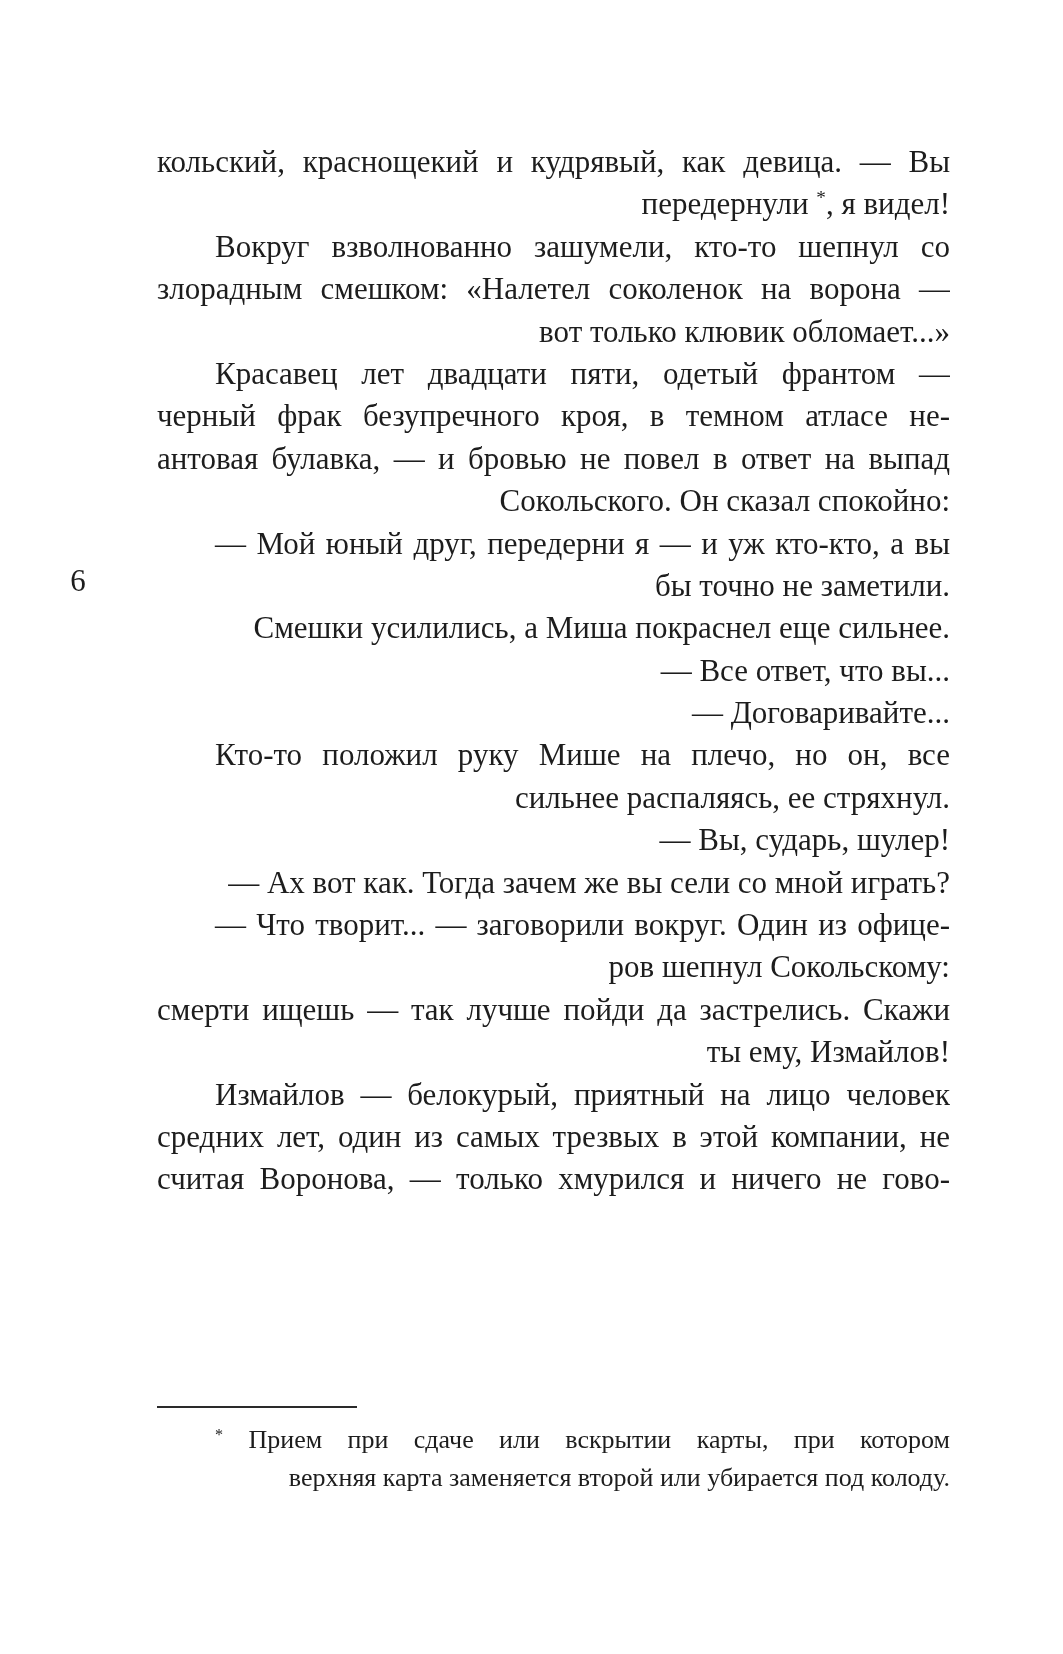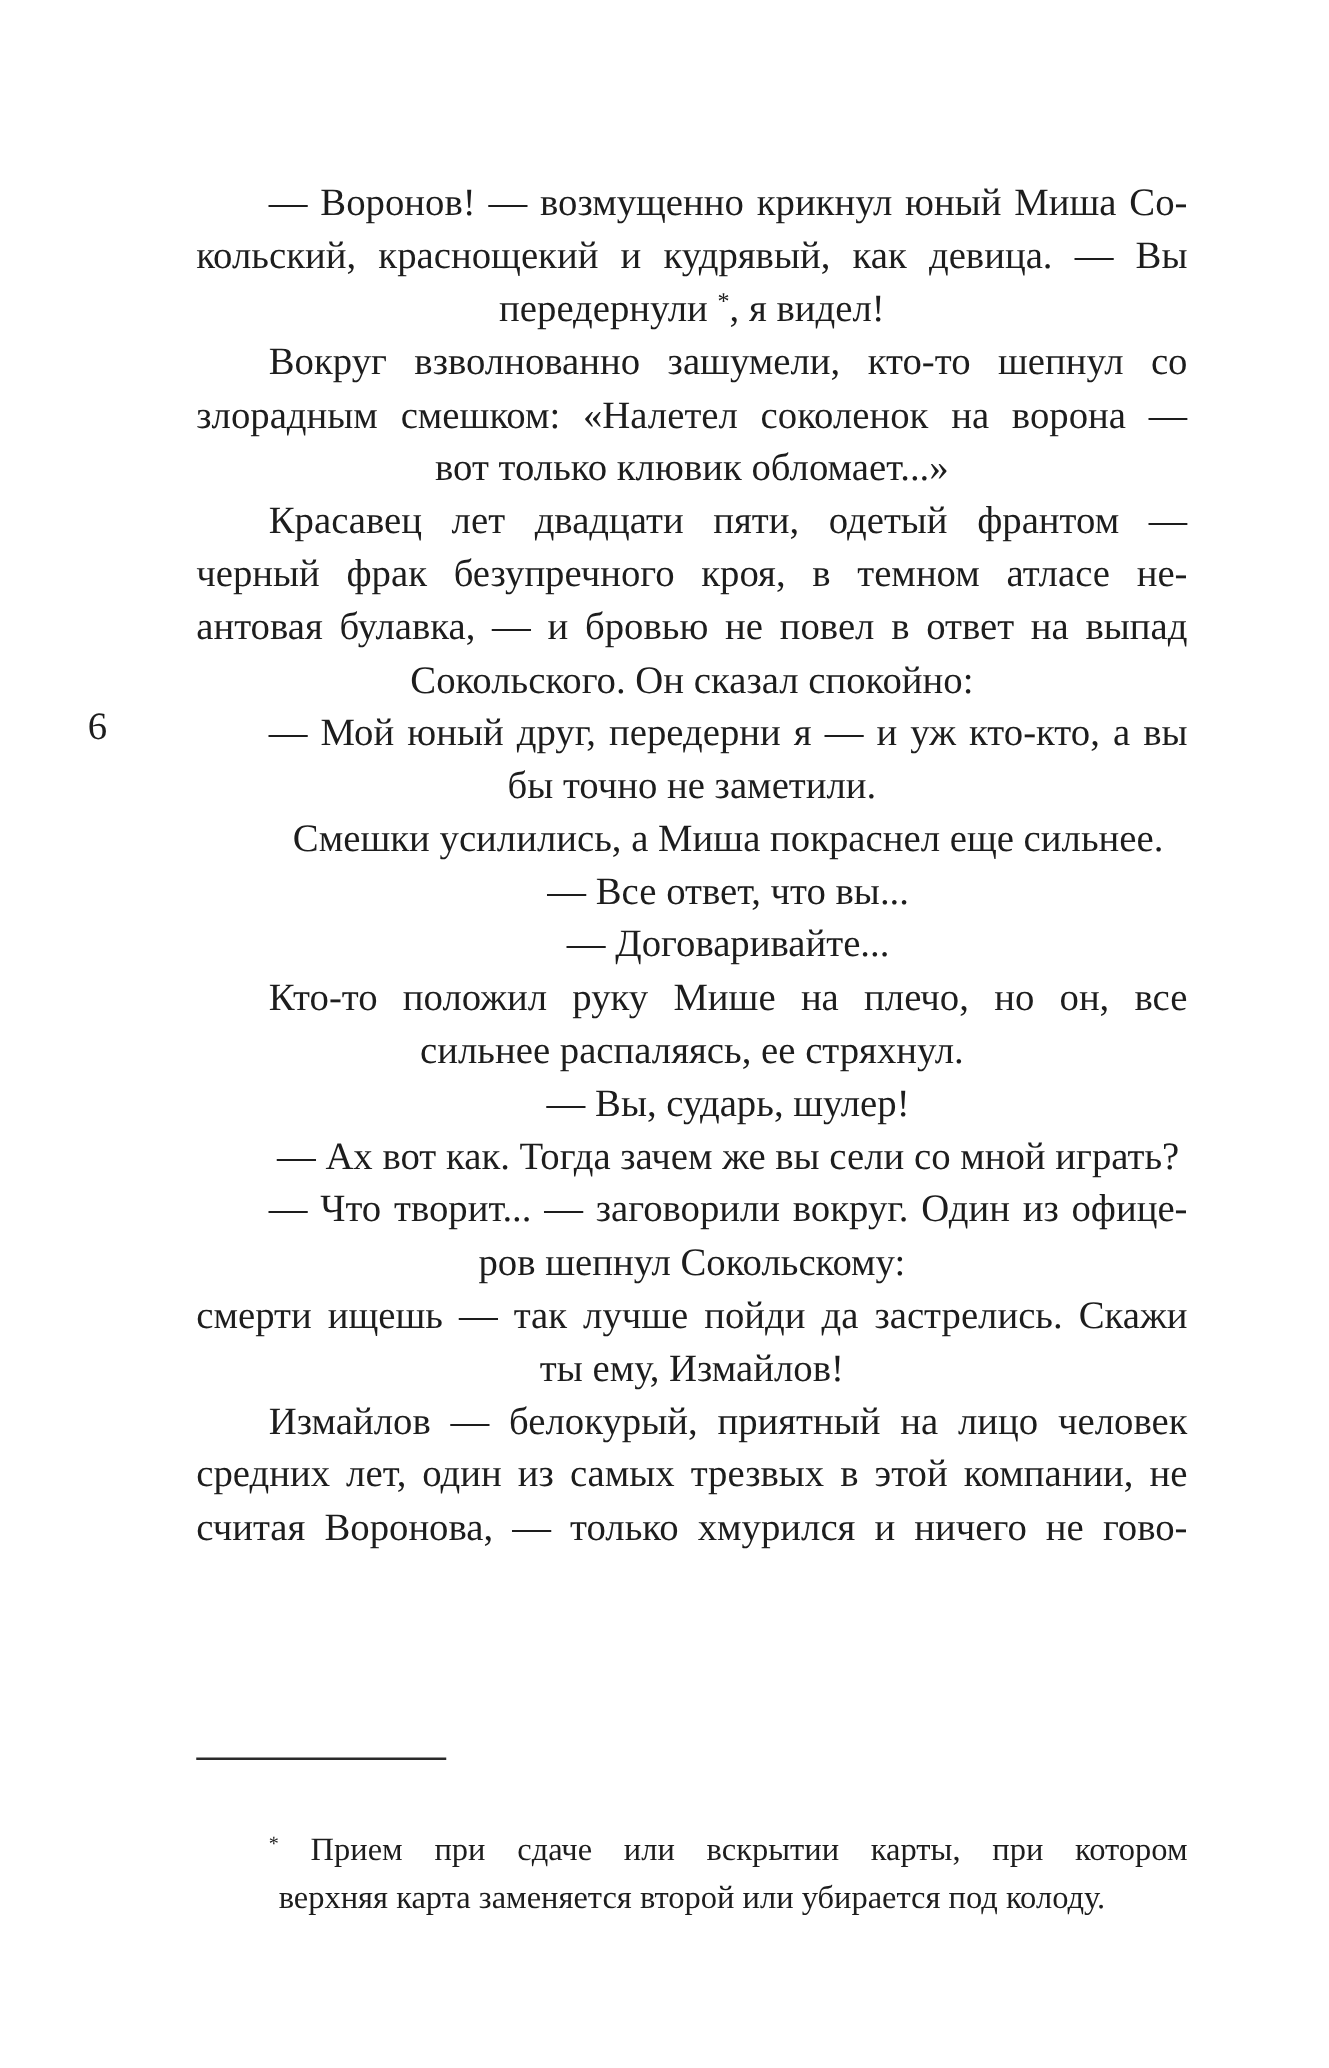--- a/index.html
+++ b/index.html
@@ -31,21 +31,21 @@
     position: absolute;
     left: 157px;
     top: 141px;
     width: 793px;
     font-size: 31px;
   }
   .line {
     height: 42.4px;
     line-height: 42.4px;
     overflow: hidden;
-    text-align: center;
+    text-align: right;
   }
   .line.j {
     text-align: justify;
     text-align-last: justify;
   }
   .line.ind {
     text-indent: 58px;
   }
   sup.fnmark {
     font-size: 0.62em;
@@ -60,35 +60,33 @@
     width: 200px;
     height: 2px;
     background: #2a2a2a;
   }
   .footnote {
     position: absolute;
     left: 157px;
     top: 1421px;
     width: 793px;
     font-size: 26px;
-    margin-top: 40px;
   }
   .footnote .line {
     height: 37.5px;
     line-height: 37.5px;
   }
 </style>
 </head>
 <body>
 
 <div class="page">
   <div class="page-number">6</div>
 
   <div class="text-block">
-      <div class="line ind j">— Воронов! — возмущенно крикнул юный Миша Со-</div>
       <div class="line j">кольский, краснощекий и кудрявый, как девица. — Вы</div>
       <div class="line">передернули <sup class="fnmark">*</sup>, я видел!</div>
       <div class="line ind j">Вокруг взволнованно зашумели, кто-то шепнул со</div>
       <div class="line j">злорадным смешком: «Налетел соколенок на ворона —</div>
       <div class="line">вот только клювик обломает...»</div>
       <div class="line ind j">Красавец лет двадцати пяти, одетый франтом —</div>
       <div class="line j">черный фрак безупречного кроя, в темном атласе не-</div>
       <div class="line j">антовая булавка, — и бровью не повел в ответ на выпад</div>
       <div class="line">Сокольского. Он сказал спокойно:</div>
       <div class="line ind j">— Мой юный друг, передерни я — и уж кто-кто, а вы</div>

